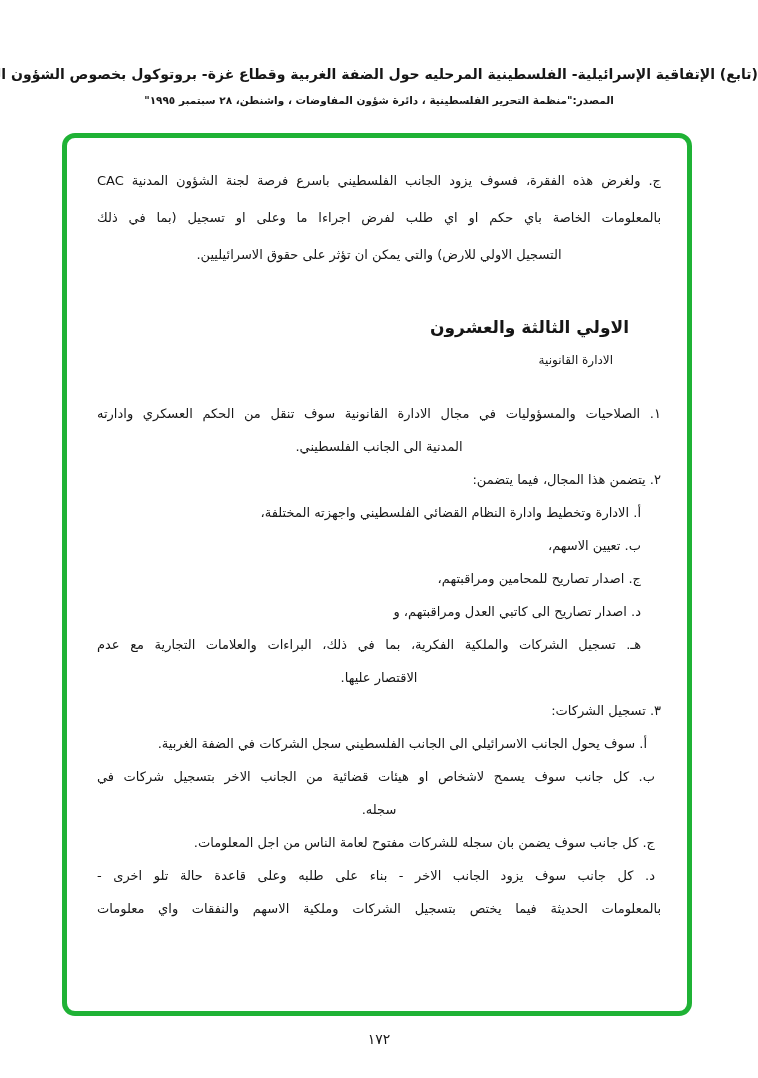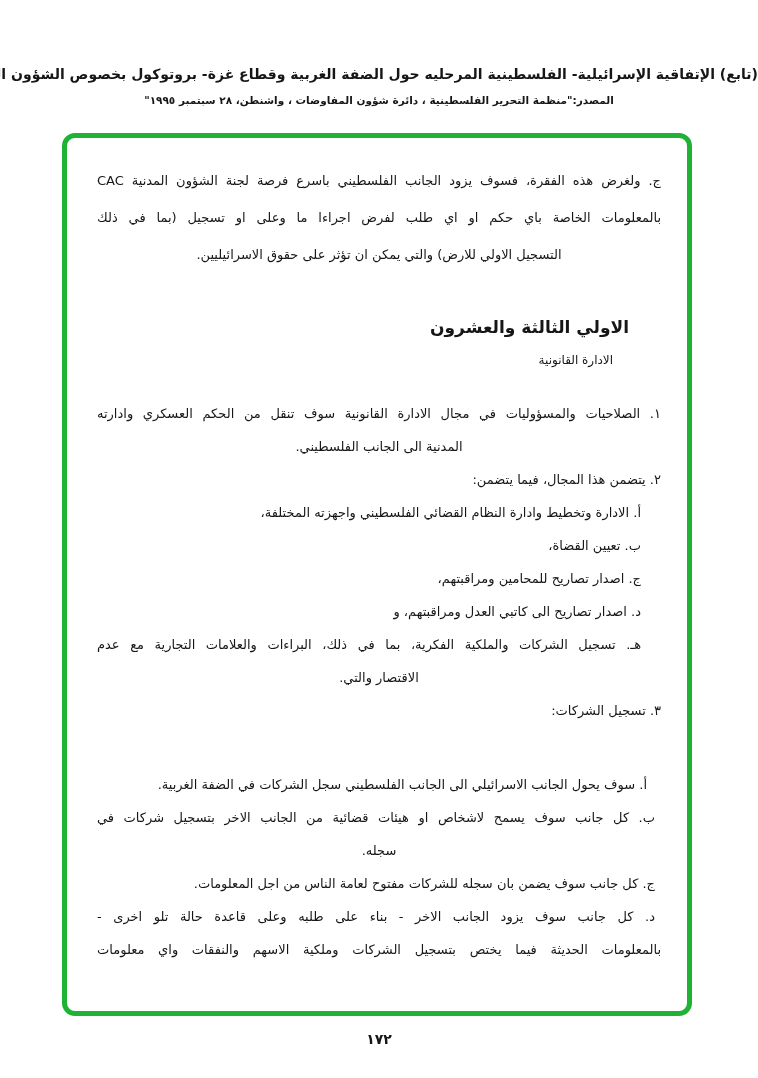--- a/index.html
+++ b/index.html
@@ -67,21 +67,21 @@
 
   .stretch {
     text-align: justify;
     text-align-last: justify;
   }
   .center {
     text-align: right;
     text-align-last: center;
   }
   .ind1 { padding-right: 20px; }
-  .ind2 { padding-right: 14px; margin-top: 41px; }
+  .ind2 { padding-right: 14px; }
   .ind3 { padding-right: 6px; }
 
   .sec-title {
     margin: 42px 0 0 0;
     font-size: 17px;
     font-weight: bold;
     text-align: right;
     padding-right: 32px;
     direction: rtl;
     line-height: 24px;
@@ -97,21 +97,21 @@
   .list { margin-top: 26px; }
 
   
   .page-number {
     position: absolute;
     top: 1031px;
     left: 0;
     width: 758px;
     text-align: center;
     font-size: 14px;
-    font-weight: bold;
+    font-weight: normal;
     letter-spacing: 2px;
     direction: rtl;
   }
 </style>
 </head>
 <body>
 
 <div class="page">
 
   <header class="doc-header">
@@ -129,25 +129,25 @@
       </div>
 
       <h2 class="sec-title">الاولي الثالثة والعشرون</h2>
       <div class="sec-sub">الادارة القانونية</div>
 
       <div class="list">
         <div class="ln stretch">١.  الصلاحيات والمسؤوليات في مجال الادارة القانونية سوف تنقل من الحكم العسكري وادارته</div>
         <div class="ln center">المدنية الى الجانب الفلسطيني.</div>
         <div class="ln">٢.  يتضمن هذا المجال، فيما يتضمن:</div>
         <div class="ln ind1">أ.  الادارة وتخطيط وادارة النظام القضائي الفلسطيني واجهزته المختلفة،</div>
-        <div class="ln ind1">ب. تعيين القضاة،</div>
+        <div class="ln ind1">ب. تعيين الاسهم،</div>
         <div class="ln ind1">ج.  اصدار تصاريح للمحامين ومراقبتهم،</div>
         <div class="ln ind1">د.  اصدار تصاريح الى كاتبي العدل ومراقبتهم، و</div>
         <div class="ln stretch ind1">هـ.  تسجيل الشركات والملكية الفكرية، بما في ذلك، البراءات والعلامات التجارية مع عدم</div>
-        <div class="ln center">الاقتصار والتي.</div>
+        <div class="ln center">الاقتصار عليها.</div>
         <div class="ln">٣.  تسجيل الشركات:</div>
         <div class="ln ind2">أ.  سوف يحول الجانب الاسرائيلي الى الجانب الفلسطيني سجل الشركات في الضفة الغربية.</div>
         <div class="ln stretch ind3">ب. كل جانب سوف يسمح لاشخاص او هيئات قضائية من الجانب الاخر بتسجيل شركات في</div>
         <div class="ln center">سجله.</div>
         <div class="ln ind3">ج.  كل جانب سوف يضمن بان سجله للشركات مفتوح لعامة الناس من اجل المعلومات.</div>
         <div class="ln stretch ind3">د.  كل جانب سوف يزود الجانب الاخر - بناء على طلبه وعلى قاعدة حالة تلو اخرى -</div>
         <div class="ln stretch">بالمعلومات الحديثة فيما يختص بتسجيل الشركات وملكية الاسهم والنفقات واي معلومات</div>
 
       </div>
 

